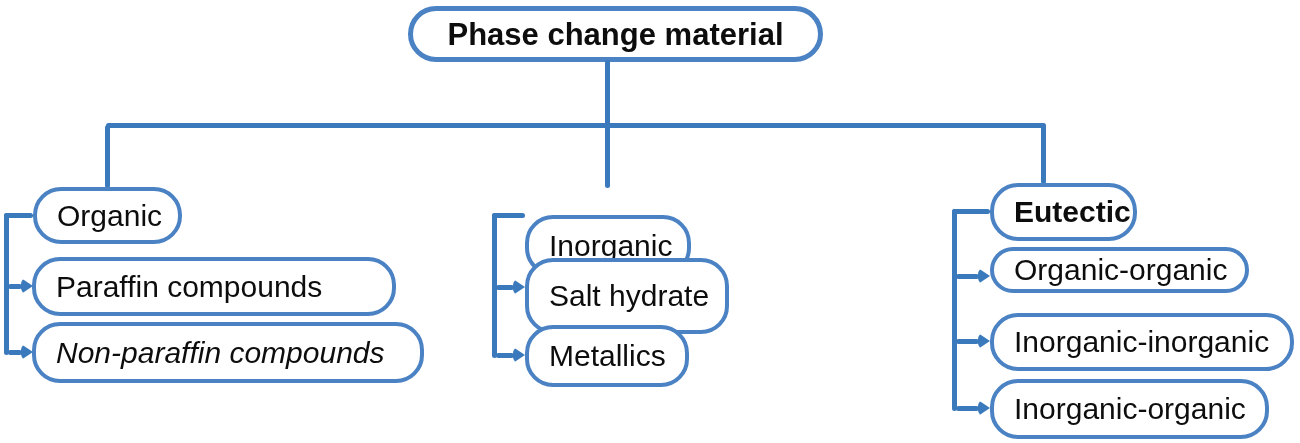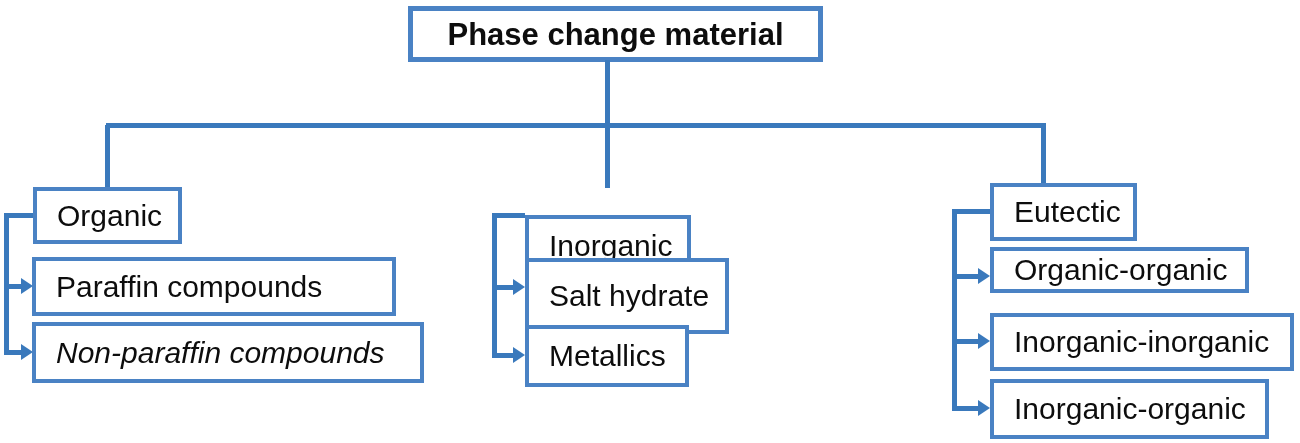--- a/index.html
+++ b/index.html
@@ -1,21 +1,21 @@
 <!DOCTYPE html>
 <html style="--connector: #3a79bc; --box-border: #4a82c4; --text: #0d0d0d; --background: #ffffff;"><head>
 <meta charset="utf-8">
 <style>
   :root {
     --connector: #3a79bc;
     --box-border: #4a82c4;
     --text: #0d0d0d;
     --background: #ffffff;
   }
-  * { margin: 0; padding: 0; box-sizing: border-box; }
+  * { margin: 0; padding: 0; box-sizing: border-box; border-radius: 28px; }
   html, body { background: var(--background); }
   .canvas {
     position: relative;
     width: 1300px;
     height: 443px;
     background: var(--background);
     font-family: "Liberation Sans", "DejaVu Sans", sans-serif;
     color: var(--text);
     overflow: hidden;
   }
@@ -106,21 +106,21 @@
 
   <div class="vline" style="left:952px; top:209px; height:202px;"></div>
   <div class="hline" style="left:952px; top:209px; width:38px;"></div>
   <div class="hline" style="left:956px; top:274px; width:23px;"></div>
   <div class="ahead" style="left:978px; top:268px;"></div>
   <div class="hline" style="left:956px; top:339px; width:23px;"></div>
   <div class="ahead" style="left:978px; top:333px;"></div>
   <div class="hline" style="left:956px; top:406px; width:23px;"></div>
   <div class="ahead" style="left:978px; top:400px;"></div>
 
-  <div class="node" style="left:990px; top:183px; width:147px; height:58px;">
+  <div class="node" style="left:990px; top:183px; width:147px; height:58px;font-weight:bold;">
     <span>Eutectic</span>
   </div>
   <div class="node" style="left:990px; top:247px; width:259px; height:46px;">
     <span>Organic-organic</span>
   </div>
   <div class="node" style="left:990px; top:313px; width:304px; height:58px;">
     <span>Inorganic-inorganic</span>
   </div>
   <div class="node" style="left:990px; top:379px; width:279px; height:60px;">
     <span>Inorganic-organic</span>

